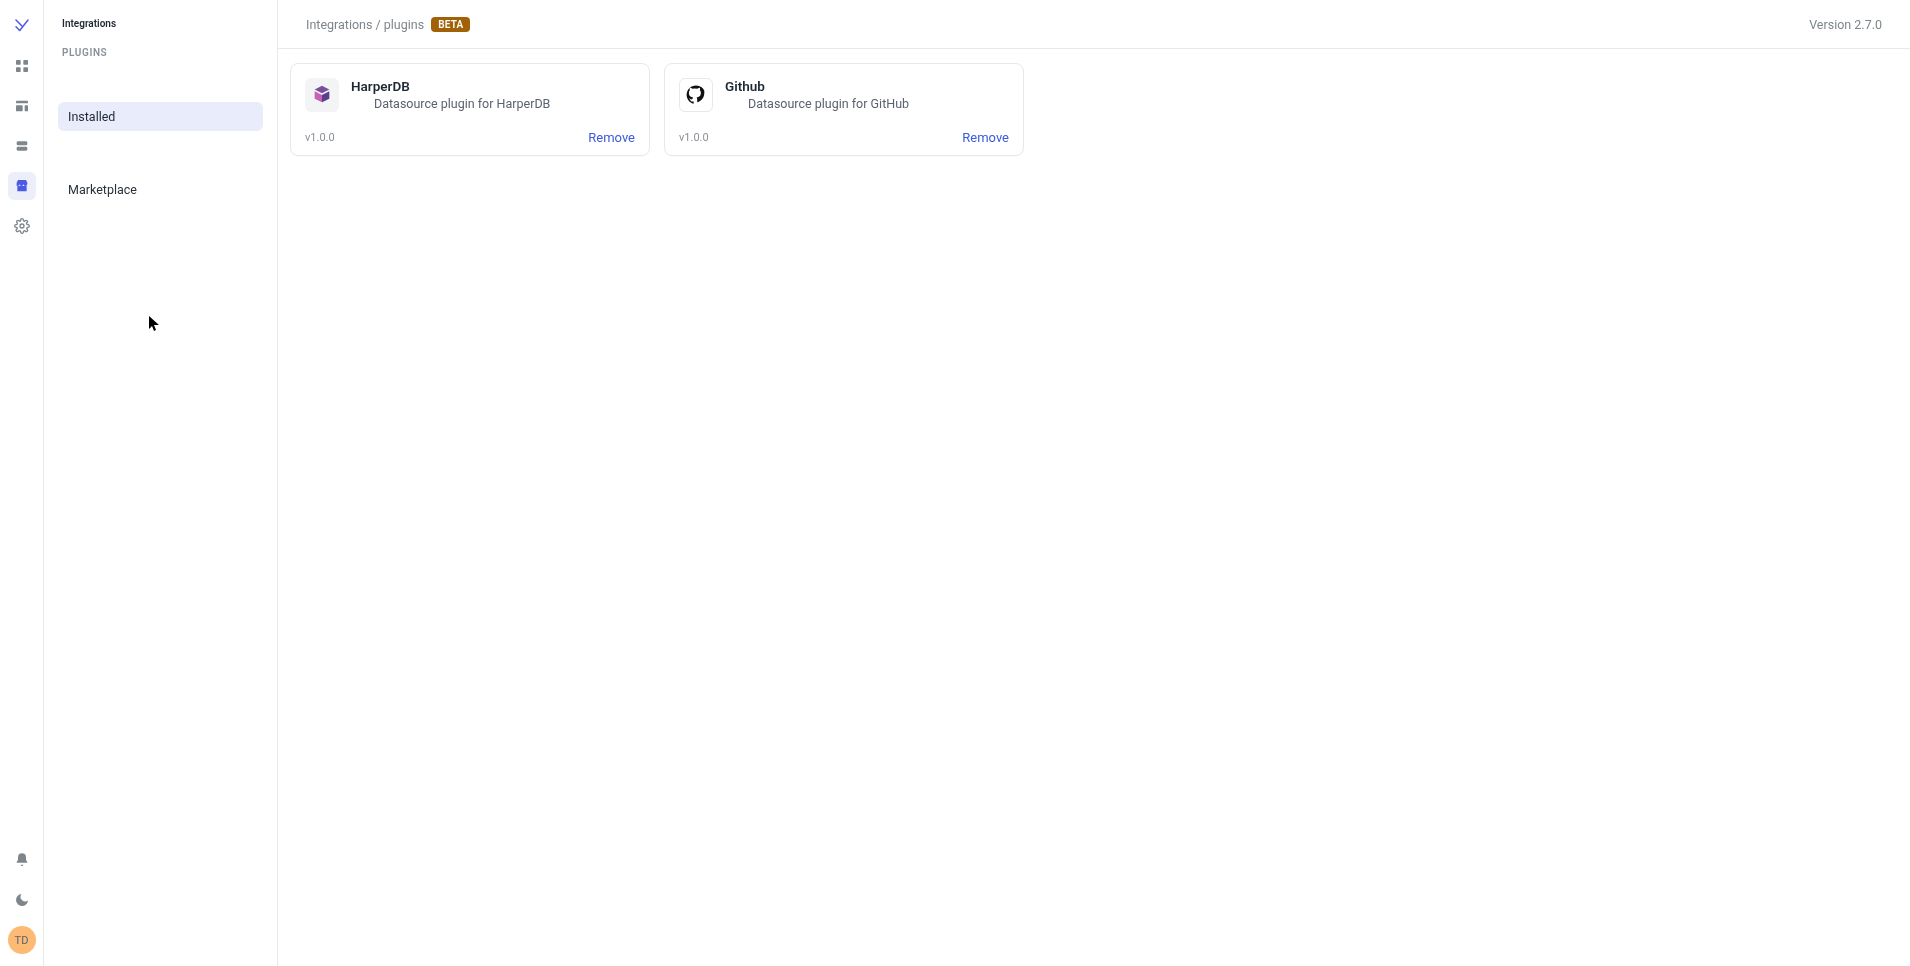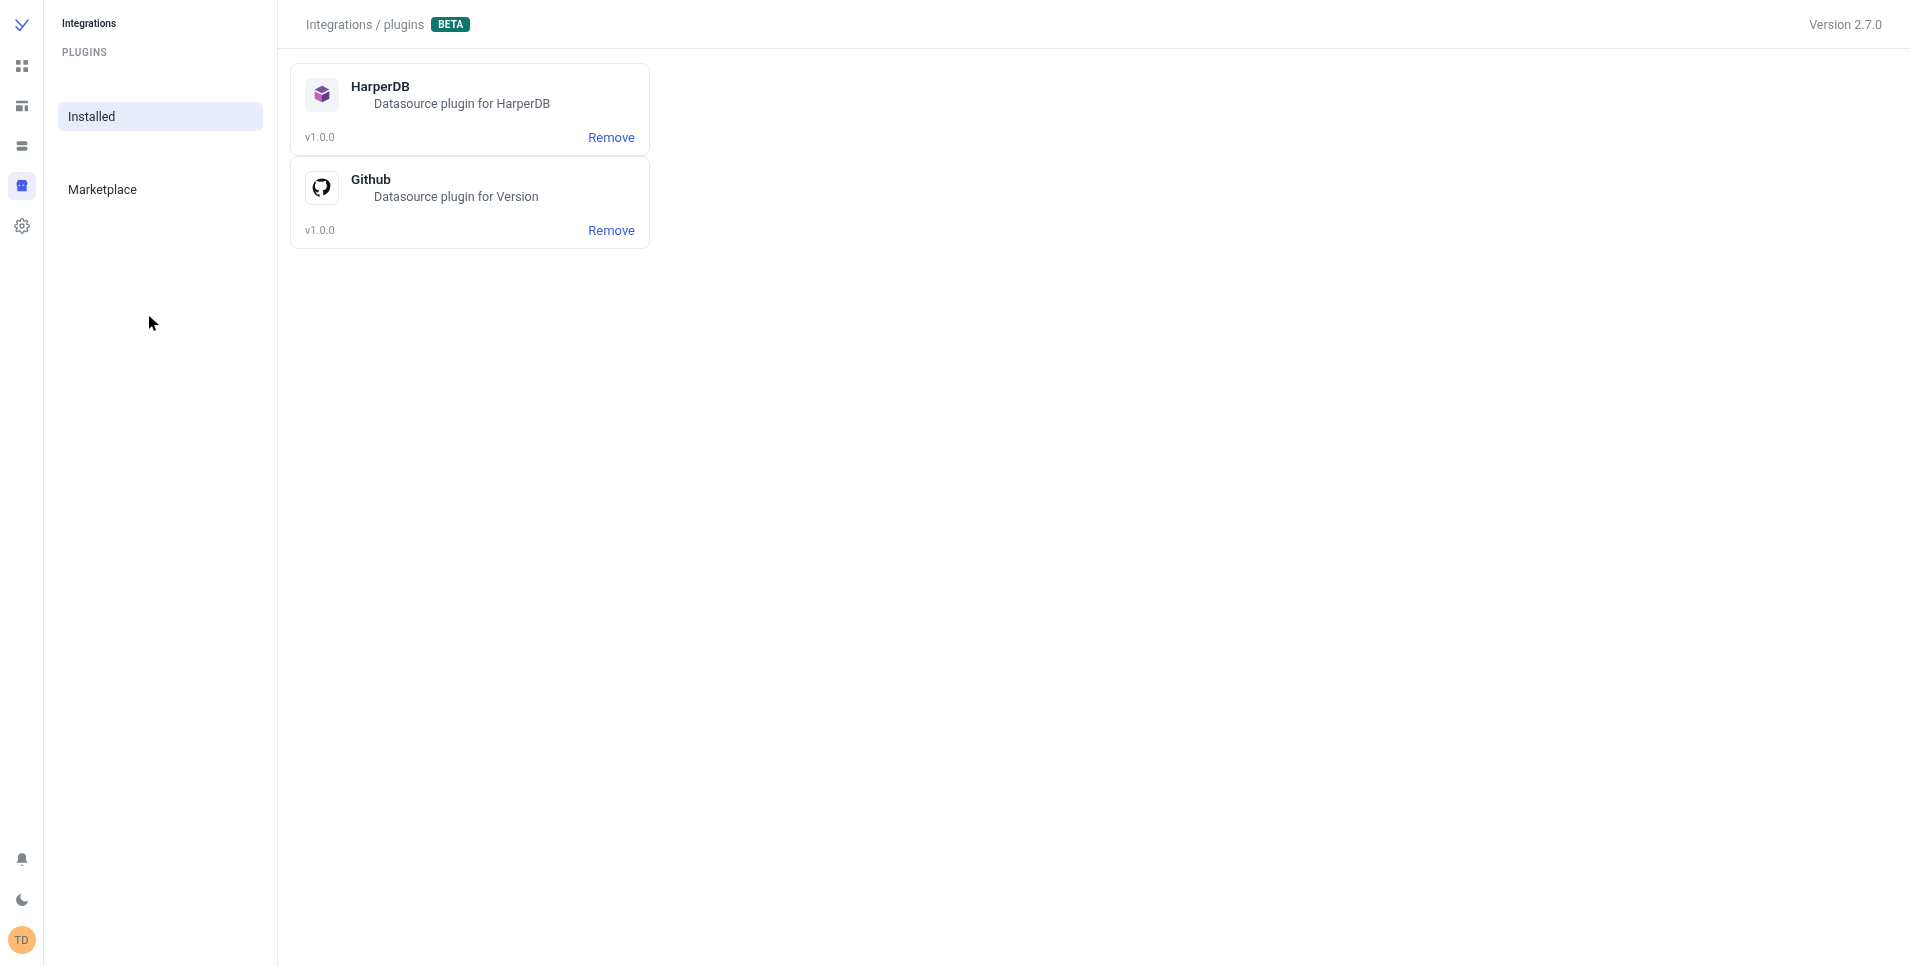--- a/index.html
+++ b/index.html
@@ -61,25 +61,25 @@
     }
 
     
     .main { flex:1; display:flex; flex-direction:column; }
     .topbar {
       height: 49px; border-bottom:1px solid #e6e8eb; display:flex; align-items:center; justify-content:space-between;
       padding: 0 28px;
     }
     .breadcrumb { display:flex; align-items:center; gap:7px; color:#7e868c; font-size:12.5px; }
     .badge {
-      background:#0f766e; color:#fff; font-size:10px; font-weight:600; padding:2px 7px; border-radius:4px; letter-spacing:.02em;
+      background:#a16207; color:#fff; font-size:10px; font-weight:600; padding:2px 7px; border-radius:4px; letter-spacing:.02em;
     }
     .version { color:#7e868c; font-size:12.5px; }
 
-    .content { padding: 14px 12px; display:flex; flex-wrap:wrap; align-content:flex-start;flex-direction:column; }
+    .content { padding: 14px 12px; display:flex; gap:14px; flex-wrap:wrap; align-content:flex-start; }
 
     .card {
       width: 360px; border:1px solid #e6e8eb; border-radius:8px; padding:14px 14px 10px 14px;
       display:flex; flex-direction:column; gap:18px;
       box-shadow: 0 1px 1px rgba(0,0,0,.02);
     }
     .card-header { display:flex; gap:12px; align-items:flex-start; }
     .plugin-icon {
       width:34px; height:34px; border-radius:6px; background:#f3f4f6;
       display:flex; align-items:center; justify-content:center; flex-shrink:0;
@@ -194,21 +194,21 @@
 
       <div class="card">
         <div class="card-header">
           <div class="plugin-icon" style="background:#fff;border:1px solid #e6e8eb;">
             <svg width="20" height="20" viewBox="0 0 24 24" fill="#111">
                 <path d="M12 .5C5.73.5.75 5.48.75 11.75c0 4.97 3.22 9.18 7.69 10.67.56.1.77-.24.77-.54v-2.1c-3.13.68-3.79-1.33-3.79-1.33-.51-1.3-1.25-1.65-1.25-1.65-1.02-.7.08-.68.08-.68 1.13.08 1.72 1.16 1.72 1.16 1 .1 1.53-.42 1.9-.8.1-.73.39-1.22.71-1.5-2.5-.28-5.12-1.25-5.12-5.56 0-1.23.44-2.23 1.16-3.02-.12-.28-.5-1.43.11-2.98 0 0 .95-.3 3.1 1.15a10.7 10.7 0 015.64 0c2.15-1.45 3.1-1.15 3.1-1.15.61 1.55.23 2.7.11 2.98.72.79 1.16 1.79 1.16 3.02 0 4.32-2.63 5.27-5.14 5.55.4.35.76 1.03.76 2.08v3.08c0 .3.2.65.77.54 4.47-1.49 7.69-5.7 7.69-10.67C23.25 5.48 18.27.5 12 .5z"></path>
               </svg>
           </div>
           <div>
             <div class="plugin-title">Github</div>
-            <div class="plugin-desc">Datasource plugin for Version</div>
+            <div class="plugin-desc">Datasource plugin for GitHub</div>
           </div>
         </div>
         <div class="card-footer">
           <span class="plugin-version">v1.0.0</span>
           <span class="remove-link">Remove</span>
         </div>
       </div>
 
     </div>
   </main>

